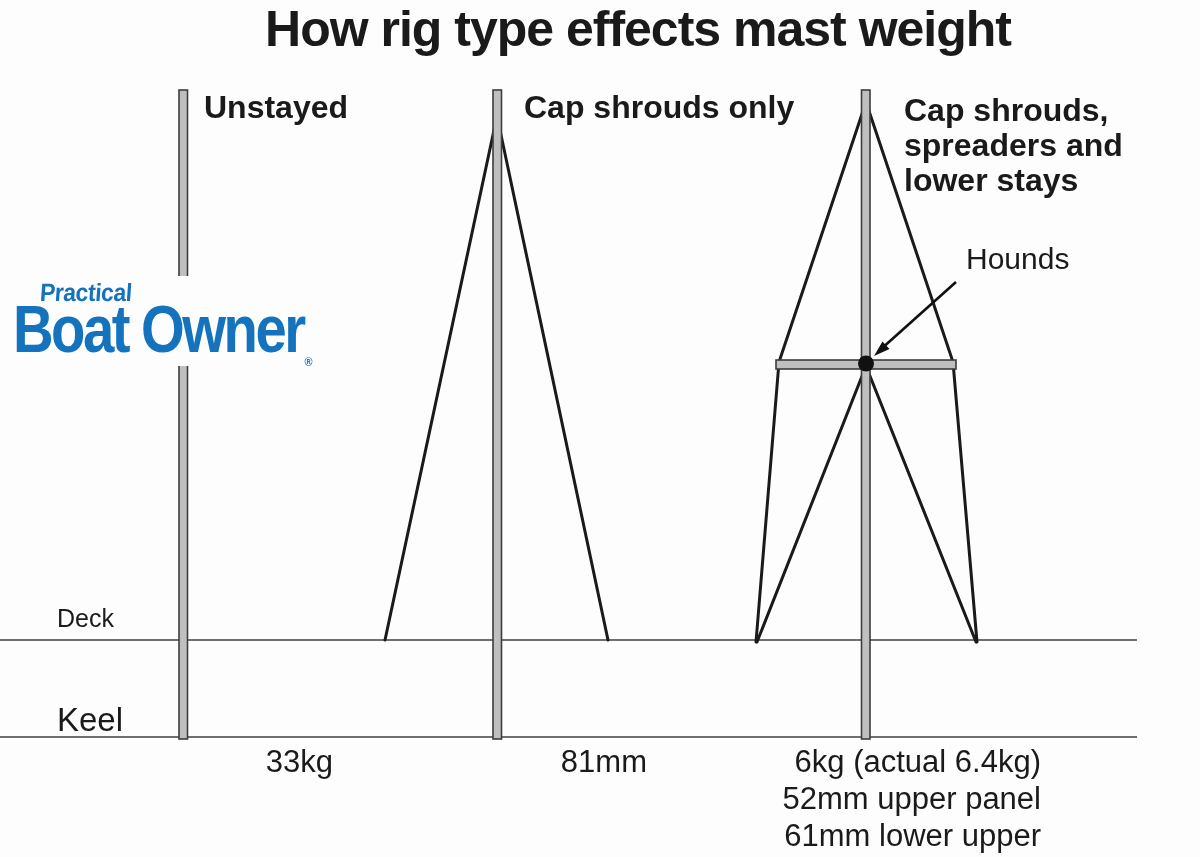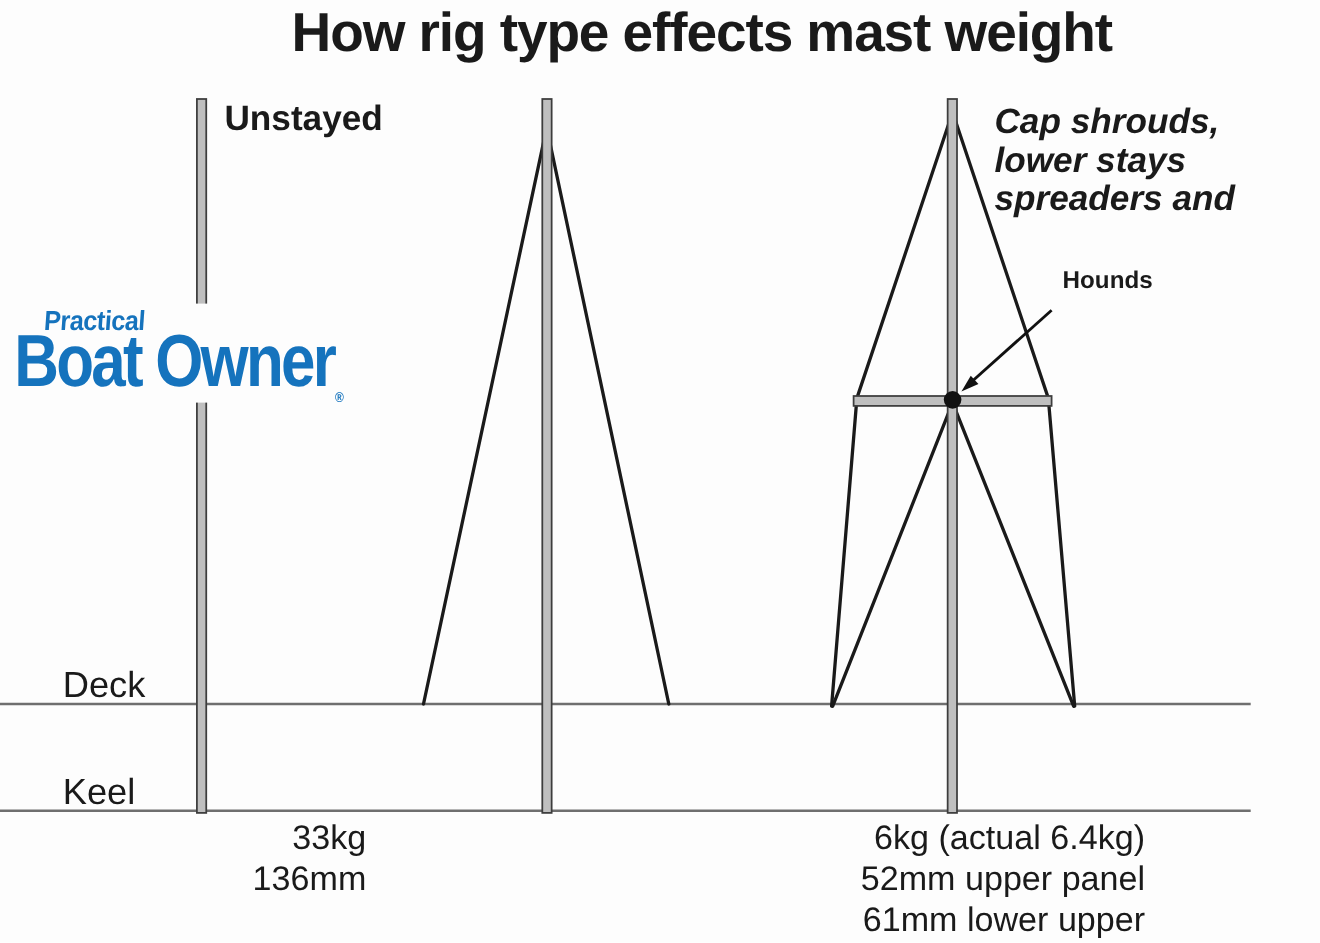--- a/index.html
+++ b/index.html
@@ -22,23 +22,23 @@
 
   
   .txt { position:absolute; z-index:3; white-space:nowrap; }
   .title {
     left:0; top:8; width:1190px; text-align:center;
     font-size:50px; font-weight:bold; letter-spacing:-1px;padding-left:43px;
   }
   .rig-label { font-size:32px; font-weight:bold; line-height:35px; }
   .rig-label-1 { left:204px; top:90px; }
   .rig-label-2 { left:524px; top:90px; }
-  .rig-label-3 { left:904px; top:93px; white-space:normal; width:270px;font-style:italic; }
-  .hounds-label { left:966px; top:242px; font-size:22px; font-weight:bold; }
-  .deck-label { left:57px; top:604px; font-size:33px; }
+  .rig-label-3 { left:904px; top:93px; white-space:normal; width:270px; }
+  .hounds-label { left:966px; top:242px; font-size:30px; font-weight:normal; }
+  .deck-label { left:57px; top:604px; font-size:25px; }
   .keel-label { left:57px; top:701px; font-size:33px;text-align:right; }
   .stats { text-align:right; font-size:31px; line-height:37px; top:743px; }
   .stats-1 { left:33px;  width:300px; }
   .stats-2 { left:347px; width:300px; }
   .stats-3 { left:691px; width:350px; }
 
   
   .logo {
     position:absolute; left:10px; top:276px; z-index:2;
     background:#fdfdfd; padding:2px 8px 4px 3px;
@@ -87,36 +87,37 @@
   </svg>
 
   <div class="txt title">How rig type effects mast weight</div>
 
   <div class="logo">
     <span class="logo-top">Practical</span>
     <span class="logo-main"><span>Boat Owner</span><span class="logo-reg">®</span></span>
   </div>
 
   <div class="txt rig-label rig-label-1">Unstayed</div>
+  <div class="txt rig-label rig-label-2">Cap shrouds only</div>
   <div class="txt rig-label rig-label-3">
     <div>Cap shrouds,</div>
+    <div>spreaders and</div>
     <div>lower stays</div>
-    <div>spreaders and</div>
   </div>
 
   <div class="txt hounds-label">Hounds</div>
 
   <div class="txt deck-label">Deck</div>
   <div class="txt keel-label">Keel</div>
 
   <div class="txt stats stats-1">
     <div>33kg</div>
-    <div>136mm</div>
   </div>
   <div class="txt stats stats-2">
+    <div>81mm</div>
   </div>
   <div class="txt stats stats-3">
     <div>6kg (actual 6.4kg)</div>
     <div>52mm upper panel</div>
     <div>61mm lower upper</div>
   </div>
 
 </div>
 
 </body></html>

